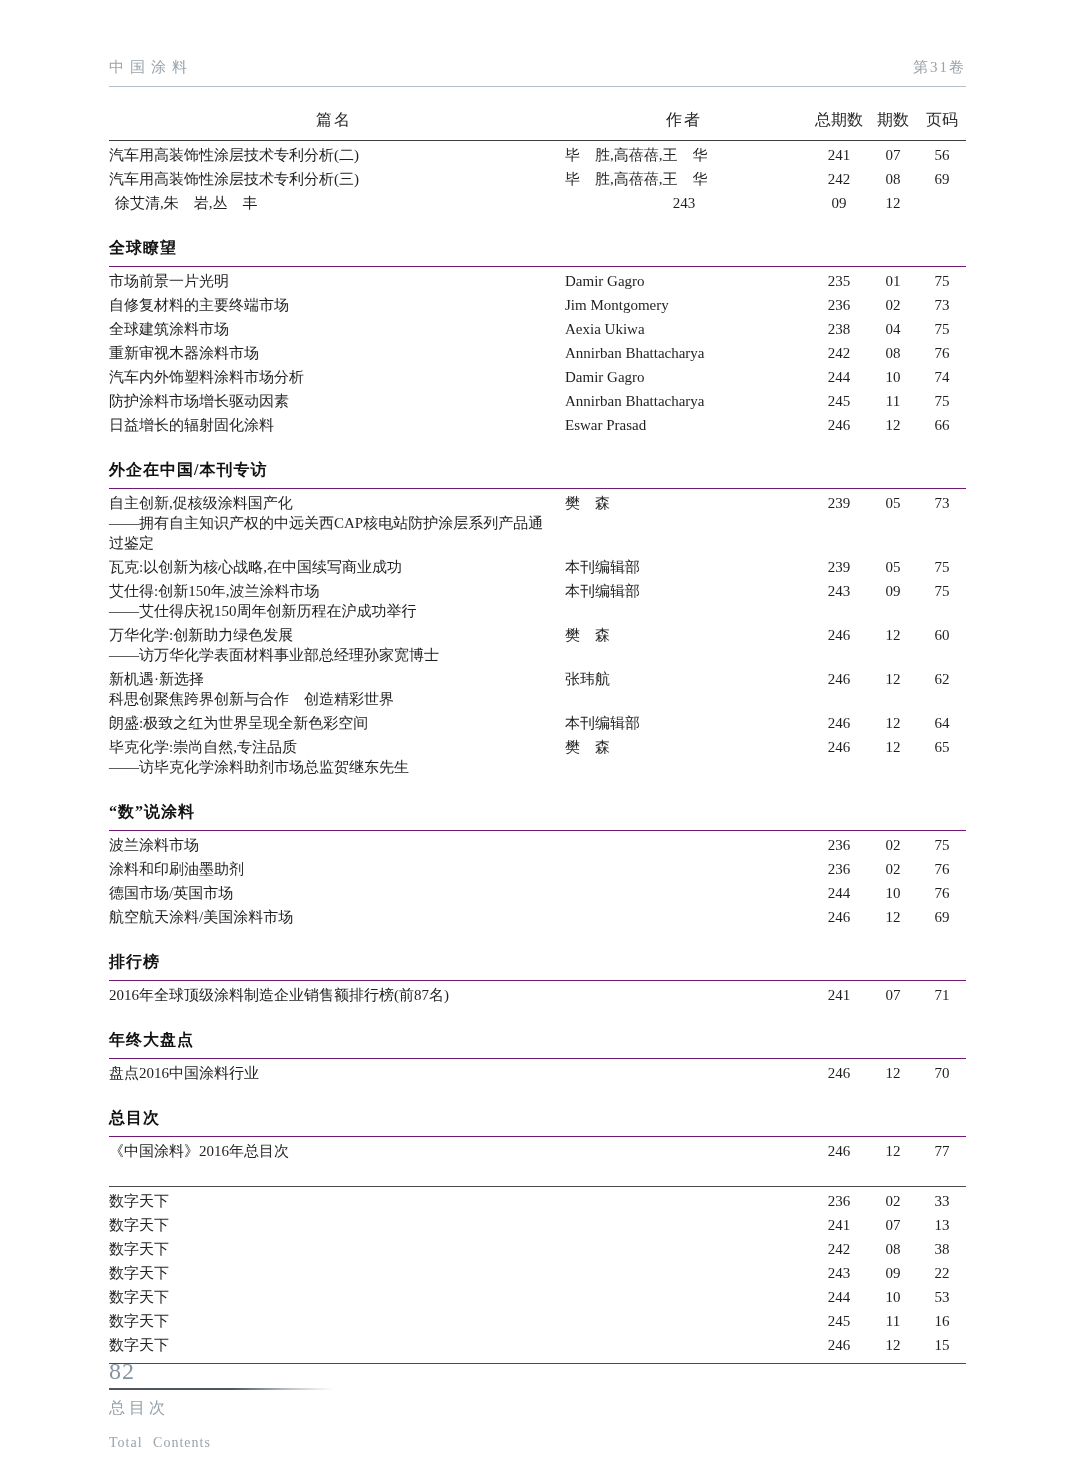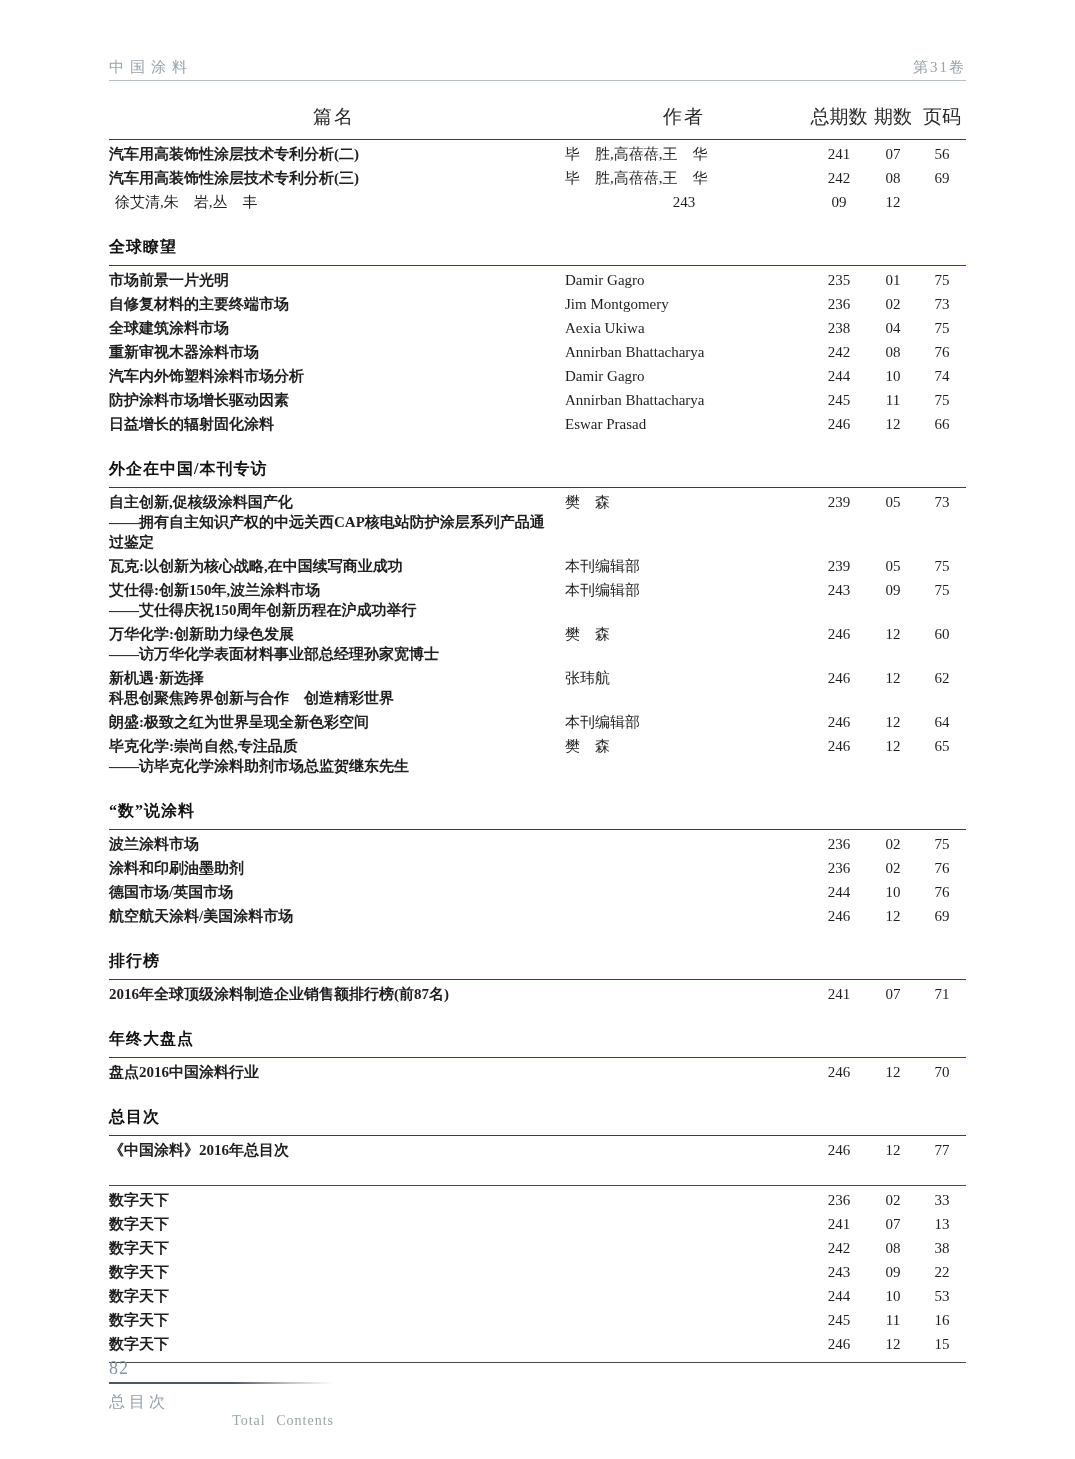--- a/index.html
+++ b/index.html
@@ -11,69 +11,69 @@
     box-sizing:border-box;
     padding:58px 109px 0 109px;
     font-family:"Liberation Serif","DejaVu Serif",serif;
     color:#1f1f1f;
     overflow:hidden;
   }
   
   .page-header{
     display:flex;justify-content:space-between;align-items:flex-end;
     color:#99a3ab;font-size:15px;
-    padding-bottom:3px;border-bottom:1px solid #b7bfc4;
+    padding-bottom:9px;border-bottom:1px solid #b7bfc4;
   }
   .journal-title{letter-spacing:6px;}
   .volume-label{letter-spacing:2px;}
 
   
   .grid5{
     display:grid;
     grid-template-columns:450px 250px 60px 48px 50px;
     align-items:start;
   }
   
   .toc-head{
     margin-top:23px;
     padding-bottom:9px;
     border-bottom:1px solid #3c3c3c;
-    font-size:19px;color:#2a2a2a;
+    font-size:16px;color:#2a2a2a;
   }
   .toc-head .h-title{text-align:center;letter-spacing:2px;}
   .toc-head .h-author{text-align:center;letter-spacing:2px;}
   .toc-head .h-num{text-align:center;}
 
   
   .sec{margin-top:25px;}
   .sec.first{margin-top:0;}
   .sec.tail{}
   .sec-heading{
     font-weight:bold;font-size:16px;letter-spacing:1px;color:#111;
     padding-bottom:7px;border-bottom:1px solid #701a75;
   }
   .rule{border-bottom:1px solid #4a4a4a;height:0;}
   .rule.bottom{margin-top:8px;}
 
   
   .row{padding-top:4px;font-size:15px;line-height:20px;}
   .c-title-cell{padding-right:10px;}
-  .c-title-cell .line{white-space:nowrap;font-weight:bold;}
+  .c-title-cell .line{white-space:nowrap;}
   .c-author{padding-left:6px;white-space:nowrap;}
   .c-num{text-align:center;font-variant-numeric:tabular-nums;}
 
   
   .page-footer{position:absolute;left:109px;top:1358px;}
-  .footer-page-number{font-size:18px;color:#8494a2;letter-spacing:1px;}
+  .footer-page-number{font-size:24px;color:#8494a2;letter-spacing:1px;}
   .footer-rule{
     width:225px;height:2px;margin-top:3px;
     background:linear-gradient(to right,#4e5660 0%,#4e5660 55%,rgba(110,120,130,.45) 80%,rgba(150,160,170,.15) 95%,transparent 100%);
   }
   .footer-section-cn{margin-top:8px;color:#96a0a8;font-size:16px;letter-spacing:4px;}
-  .footer-section-en{margin-top:0;color:#9aa4ab;font-size:14px;letter-spacing:1px;word-spacing:6px;text-align:right;}
+  .footer-section-en{margin-top:16px;color:#9aa4ab;font-size:14px;letter-spacing:1px;word-spacing:6px;}
 </style>
 </head>
 <body>
 
 <div class="page">
 
   <header class="page-header">
     <span class="journal-title">中国涂料</span>
     <span class="volume-label">第31卷</span>
   </header>

